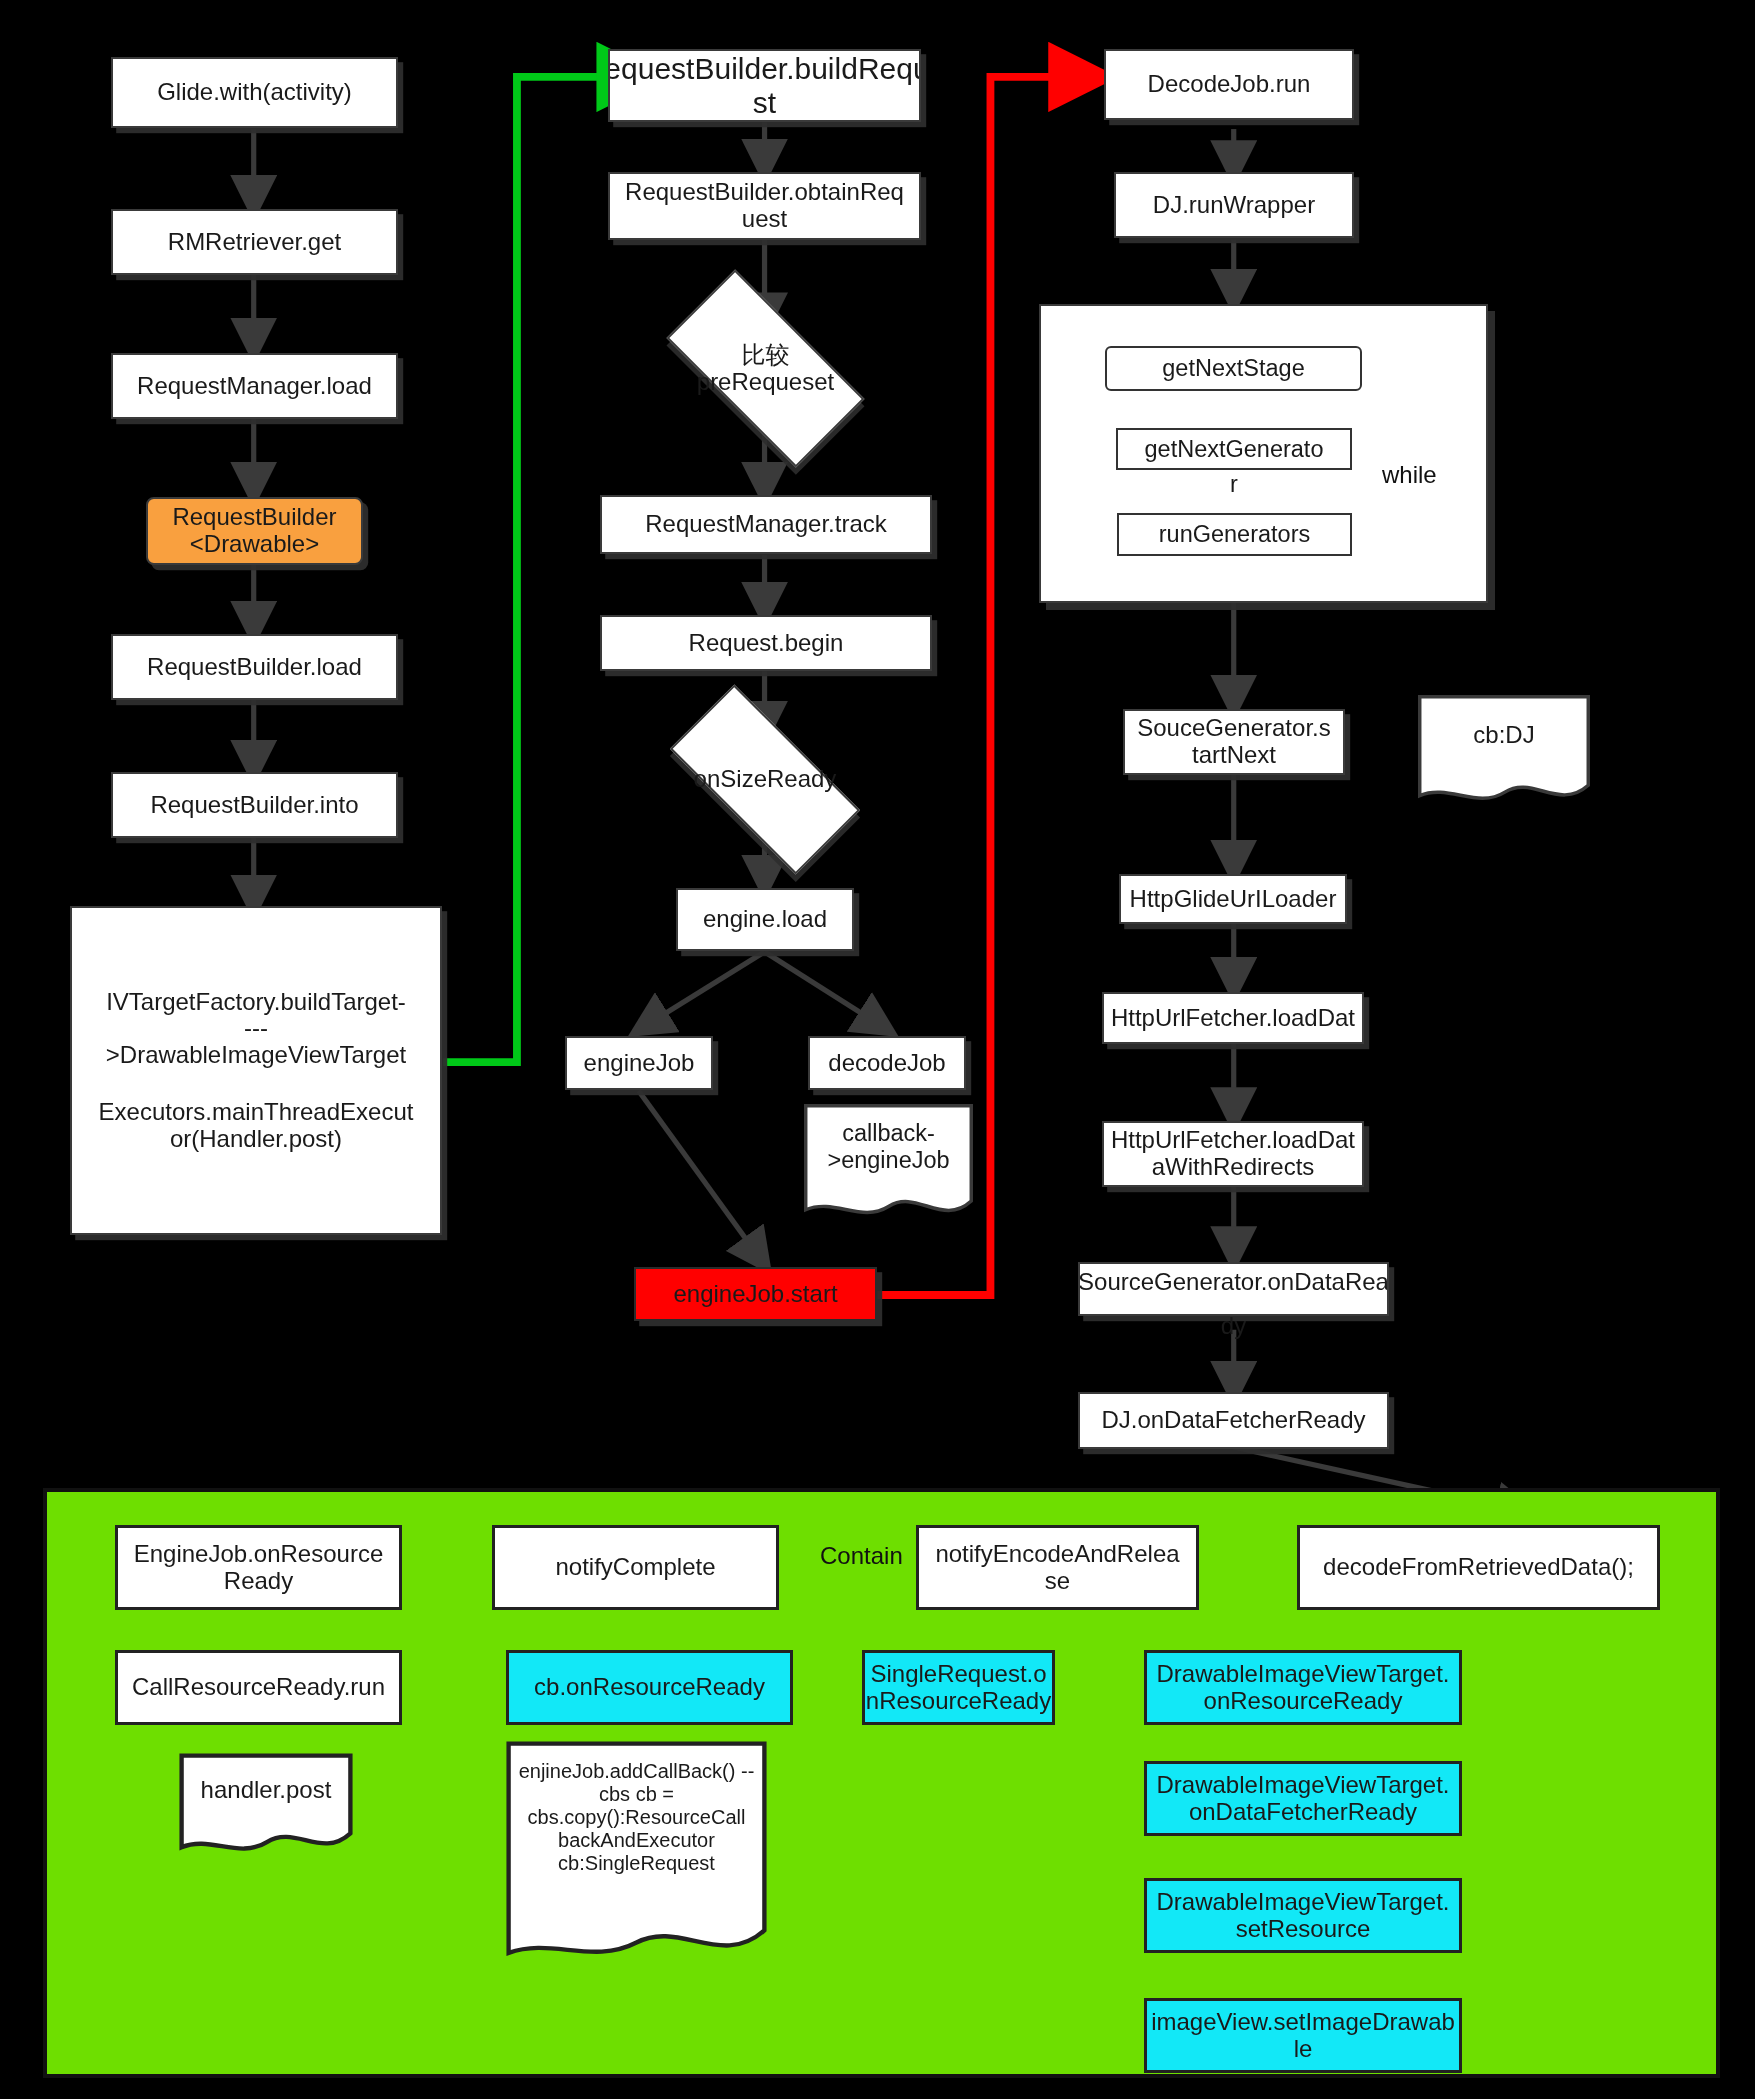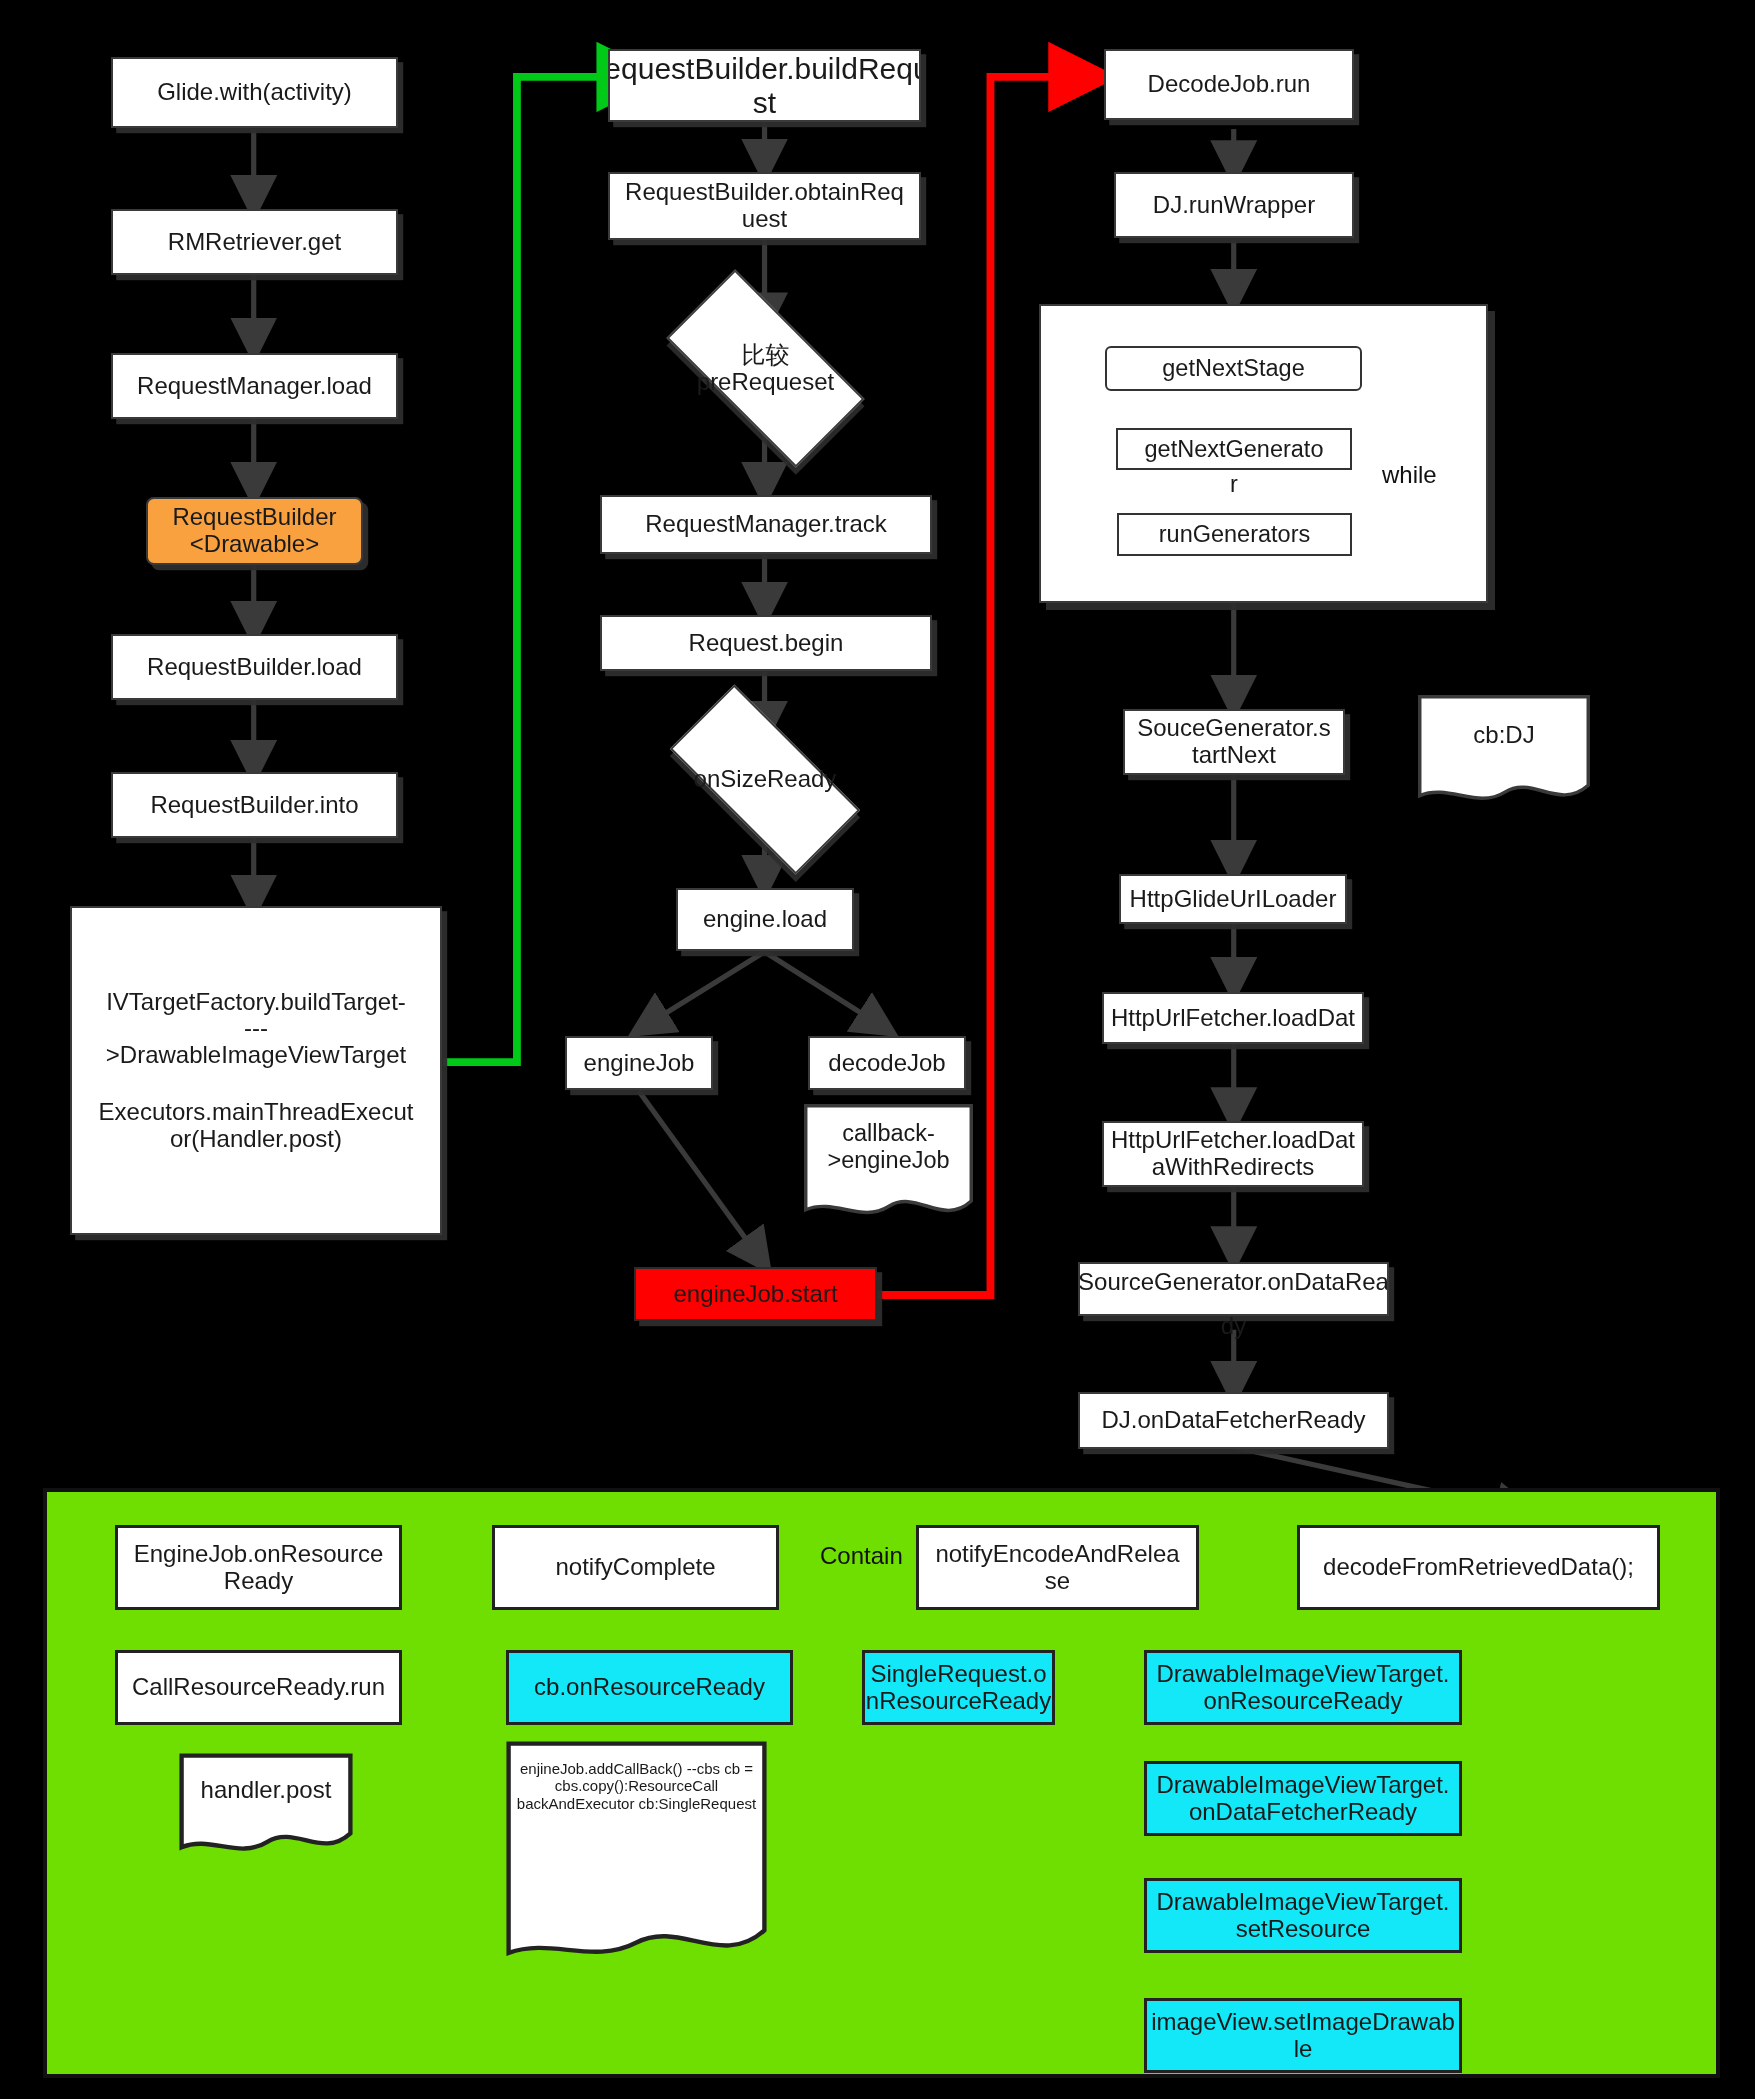--- a/index.html
+++ b/index.html
@@ -344,21 +344,21 @@
       </svg>
       <div class="ntext" style="font-size:24px;top:22.6px;">
         <span>handler.post</span>
       </div>
     </div>
 
     <div class="note" style="left:459px;top:249px;width:261px;height:231px;">
       <svg viewBox="0 0 300 266" preserveAspectRatio="none">
         <path d="M3,3 L297,3 L297,218 C248,262 200,206 150,232 C100,258 52,226 3,244 Z" fill="#ffffff" stroke="#222" stroke-width="5"></path>
       </svg>
-      <div class="ntext" style="font-size:15px;top:19px;">
+      <div class="ntext" style="font-size:20px;top:19px;">
         <span>enjineJob.addCallBack()</span>
         <span>--cbs</span>
         <span>cb =</span>
         <span>cbs.copy():ResourceCall</span>
         <span>backAndExecutor</span>
         <span>cb:SingleRequest</span>
       </div>
     </div>
   </div>
 

